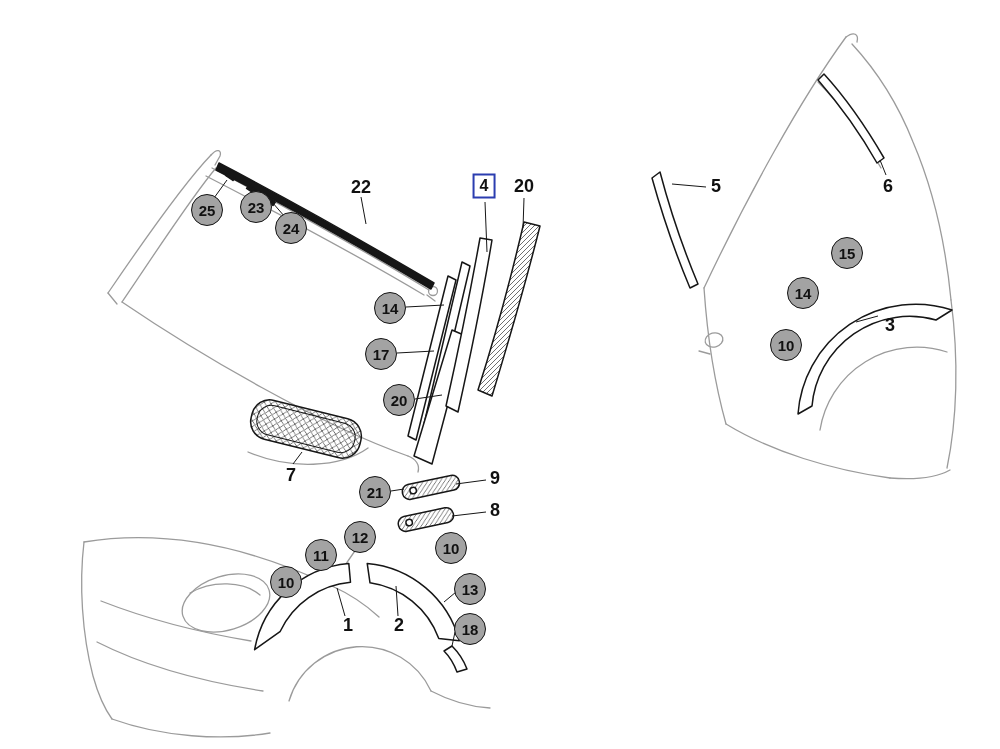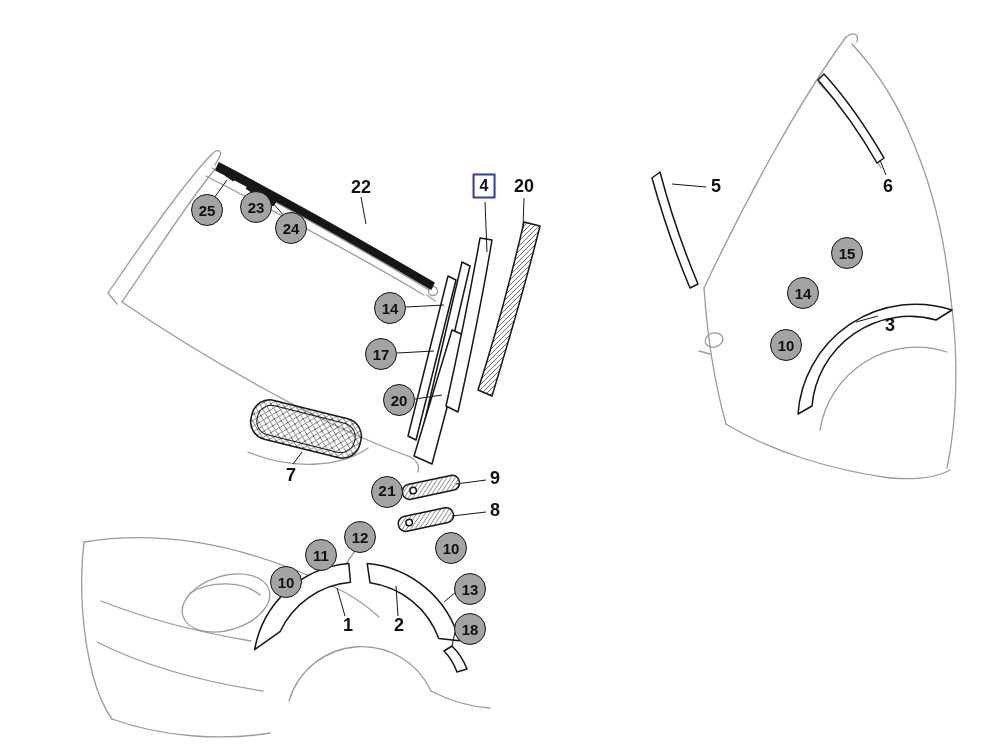--- a/index.html
+++ b/index.html
@@ -166,21 +166,21 @@
       <div class="callout circle" style="left: 207px; top: 210px;">25</div>
       <div class="callout circle" style="left: 256px; top: 207px;">23</div>
       <div class="callout circle" style="left: 291px; top: 228px;">24</div>
       <div class="callout plain" style="left: 361px; top: 187px;">22</div>
       <div class="callout selected" style="left: 484px; top: 186px;">4</div>
       <div class="callout plain" style="left: 524px; top: 186px;">20</div>
       <div class="callout circle" style="left: 390px; top: 308px;">14</div>
       <div class="callout circle" style="left: 381px; top: 354px;">17</div>
       <div class="callout circle" style="left: 399px; top: 400px;">20</div>
       <div class="callout plain" style="left: 291px; top: 475px;">7</div>
-      <div class="callout circle" style="left: 387px; top: 492px; font-family: Liberation Mono, monospace;">21</div>
+      <div class="callout circle" style="left: 375px; top: 492px;">21</div>
       <div class="callout plain" style="left: 495px; top: 478px;">9</div>
       <div class="callout plain" style="left: 495px; top: 510px;">8</div>
       <div class="callout circle" style="left: 360px; top: 537px; text-align: center;">12</div>
       <div class="callout circle" style="left: 321px; top: 555px;">11</div>
       <div class="callout circle" style="left: 286px; top: 582px;">10</div>
       <div class="callout circle" style="left: 451px; top: 548px;">10</div>
       <div class="callout circle" style="left: 470px; top: 589px;">13</div>
       <div class="callout circle" style="left: 470px; top: 629px;">18</div>
       <div class="callout plain" style="left: 348px; top: 625px;">1</div>
       <div class="callout plain" style="left: 399px; top: 625px;">2</div>

